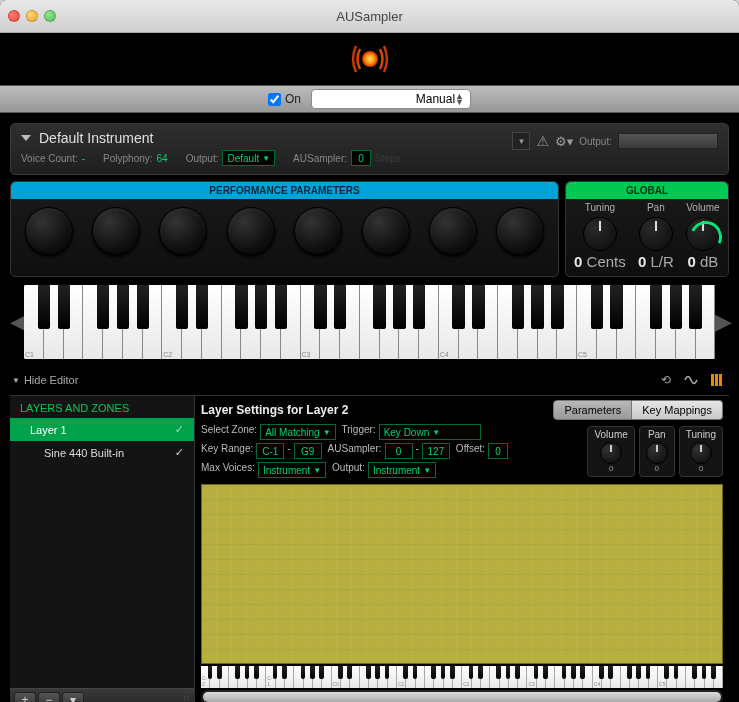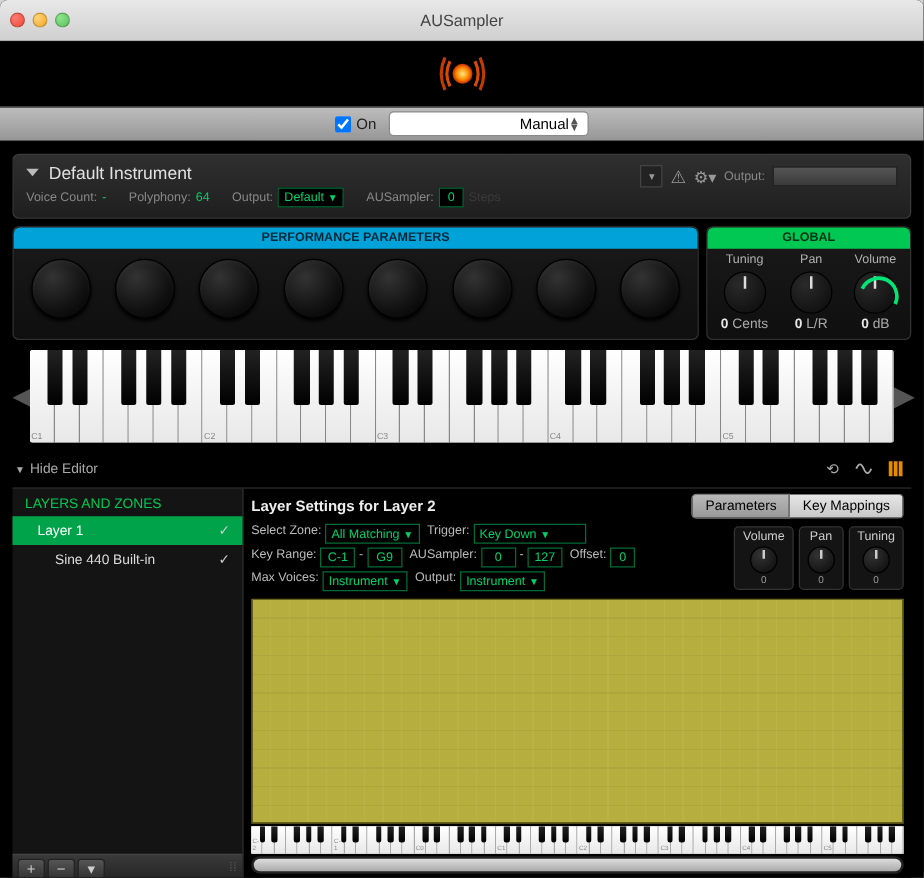--- a/index.html
+++ b/index.html
@@ -51,21 +51,21 @@
 .knob-row { display: flex; justify-content: space-around; padding: 8px 4px 12px; }
 .knob-big { width: 48px; height: 48px; border-radius: 50%; background: radial-gradient(circle at 35% 30%, #333, #111 60%, #000); border: 1px solid #000; box-shadow: inset 0 2px 4px rgba(255,255,255,0.05), 0 2px 3px #000; position:relative; }
 .global-panel { width: 164px; background: linear-gradient(#1a1a1a,#0f0f0f); border: 1px solid #333; border-radius: 5px; }
 .gl-head { background: #00c853; color: #003316; text-align: center; font-size: 10px; font-weight: bold; padding: 3px 0; border-radius: 5px 5px 0 0; }
 .gl-cols { display: flex; justify-content: space-around; padding: 3px 2px 6px; }
 .gl-col { text-align: center; }
 .gl-lbl { color: #b0b0b0; font-size: 10px; }
 .knob-sm { width: 34px; height: 34px; border-radius: 50%; background: radial-gradient(circle at 35% 30%, #2a2a2a, #0a0a0a); border: 1px solid #000; margin: 4px auto 2px; position:relative; }
 .knob-sm.green::after { content:''; position:absolute; width:26px; height:26px; border-radius:50%; top:3px; left:3px; border:3px solid transparent; border-top-color:#00e676; border-right-color:#00e676; transform:rotate(-20deg); }
 .knob-sm::before { content:''; position:absolute; width:2px; height:10px; background:#ddd; left:50%; top:3px; transform:translateX(-50%); }
-.gl-val { font-size: 11px; color: #aaa; }
+.gl-val { font-size: 15px; color: #aaa; }
 .gl-val b { color: #e8e8e8; font-weight: bold; }
 
 .piano-row { display: flex; align-items: center; margin-top: 8px; }
 .arrow-nav { width: 14px; color: #555; font-size: 22px; text-align:center; cursor:pointer; user-select:none; }
 .piano { flex: 1; height: 74px; background: #fff; position: relative; overflow: hidden; border-radius: 2px; }
 .white-keys { display: flex; height: 100%; }
 .wk { flex: 1; border-right: 1px solid #888; background: linear-gradient(#fff,#e8e8e8); position:relative; }
 .wk .lbl { position:absolute; bottom:1px; left:1px; font-size:7px; color:#888; }
 .black-keys { position: absolute; top: 0; height: 60%; width: 100%; }
 .bk { position: absolute; width: 1.8%; height: 100%; background: linear-gradient(#222,#000); border-radius: 0 0 2px 2px; }
@@ -373,21 +373,21 @@
               <div style="display:flex;gap:6px;align-items:center">
                 <div class="pfld">
                     <span>Select Zone:</span>
                     <span class="psel">
                       <span>All Matching</span>
                       <span class="car">▼</span>
                     </span>
                   </div>
                 <div class="pfld">
                     <span>Trigger:</span>
-                    <span class="psel" style="width:90px">
+                    <span class="psel" style="width:102px">
                       <span>Key Down</span>
                       <span class="car">▼</span>
                     </span>
                   </div>
               </div>
               <div style="display:flex;gap:6px;align-items:center">
                 <div class="pfld"><span>Key Range:</span><span class="pnum">C-1</span>-<span class="pnum">G9</span></div>
                 <div class="pfld"><span>AUSampler:</span><span class="pnum">0</span>-<span class="pnum">127</span></div>
                 <div class="pfld">
                     <span>Offset:</span>

